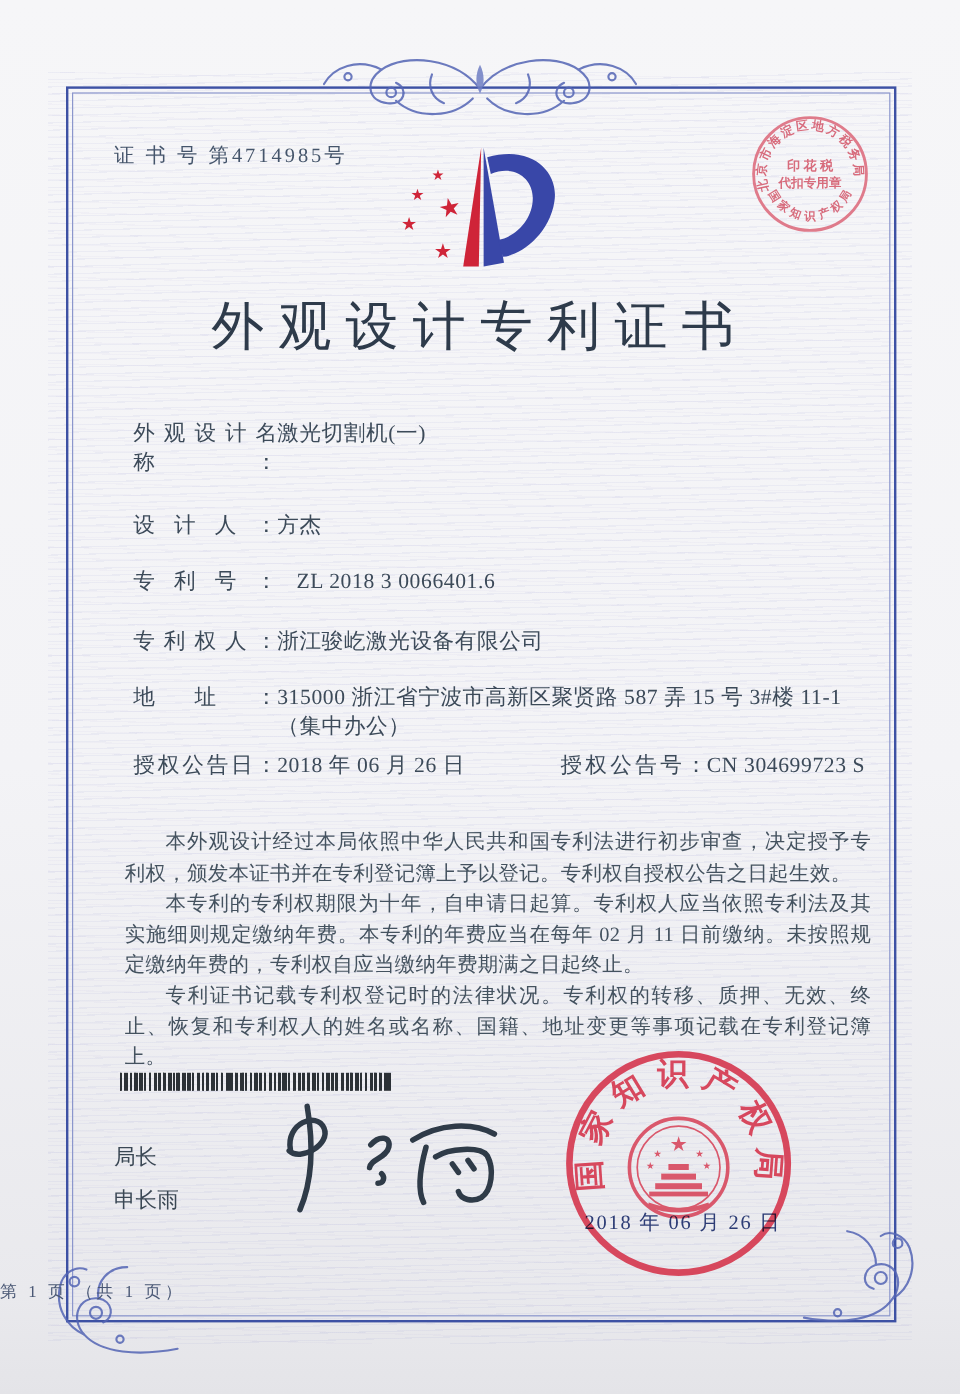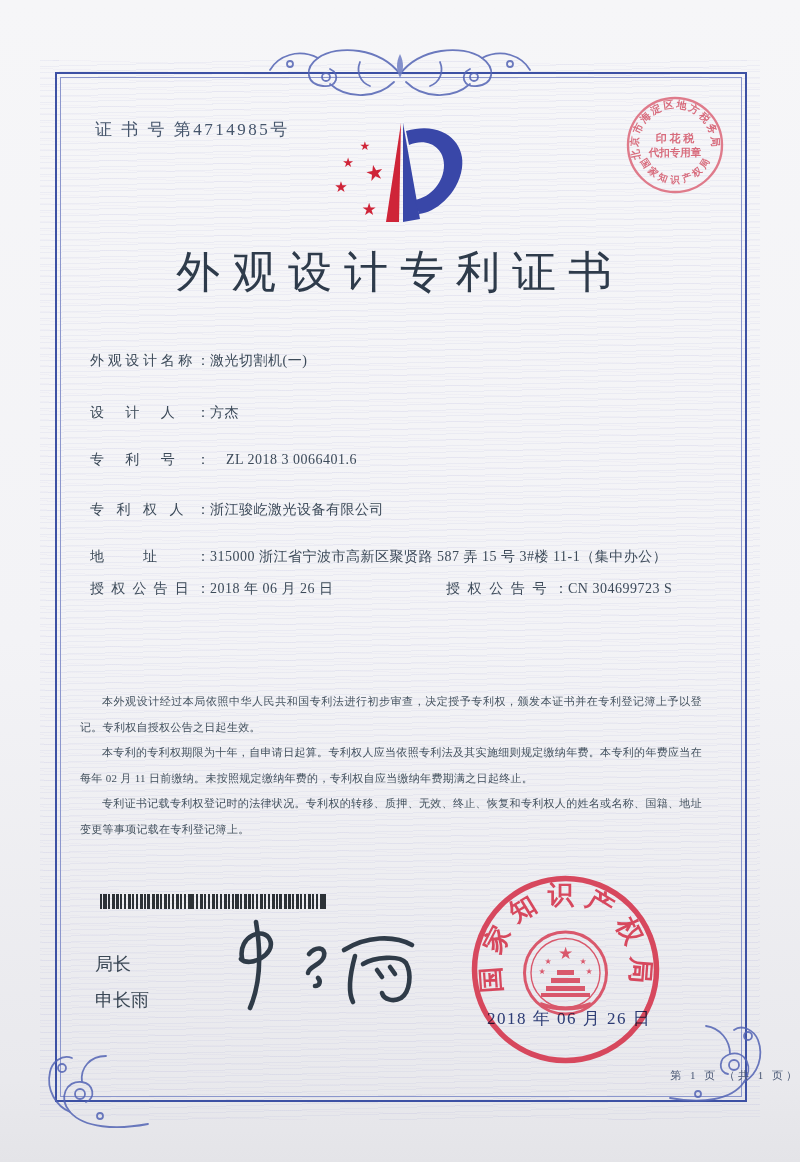--- a/index.html
+++ b/index.html
@@ -27,59 +27,59 @@
   .cert-no{
     position:absolute;left:95px;top:118px;font-size:17px;letter-spacing:2.5px;color:#45556b;
   }
   .logo{position:absolute;left:328px;top:120px;width:152px;height:108px;}
   .tax-stamp{position:absolute;left:622px;top:92px;width:106px;height:106px;opacity:.88;}
   .title{
     position:absolute;left:0;top:243px;width:800px;text-align:center;
     font-size:44px;letter-spacing:12px;color:#2e3b4b;font-weight:500;
   }
   .fields{
-    position:absolute;left:90px;top:349px;width:618px;
-    font-size:14px;color:#3c4a59;
+    position:absolute;left:111px;top:349px;width:618px;
+    font-size:18px;color:#3c4a59;
   }
   .frow{display:flex;align-items:flex-start;line-height:24px;}
   .frow .lbl{
     flex:0 0 120px;text-align:justify;text-align-last:justify;letter-spacing:0;
   }
   .frow .val{flex:1;letter-spacing:.5px;}
   .mb-name{margin-bottom:28px;}
   .mb-designer{margin-bottom:23px;margin-top:28px;}
   .mb-patno{margin-bottom:26px;gap:16px;}
   .mb-filing{margin-bottom:27px;}
   .mb-patentee{margin-bottom:23px;}
   .mb-address{margin-bottom:8px;}
   .grant-row{display:flex;}
   .grant-right{display:flex;margin-left:auto;width:262px;}
   .grant-right .lbl2{flex:0 0 122px;text-align:justify;text-align-last:justify;}
   .paras{
-    position:absolute;left:80px;top:689px;width:622px;
-    font-size:11px;line-height:25.6px;color:#44525f;text-align:justify;
+    position:absolute;left:104px;top:689px;width:622px;
+    font-size:17px;line-height:25.6px;color:#44525f;text-align:justify;
   }
   .paras p{margin:0;text-indent:2em;letter-spacing:.3px;}
   .barcode{
     position:absolute;left:100px;top:894px;width:226px;height:15px;
     background:
       repeating-linear-gradient(90deg,#2c3136 0 2px,rgba(0,0,0,0) 2px 4px),
       repeating-linear-gradient(90deg,#2c3136 0 1px,rgba(0,0,0,0) 1px 6px),
       repeating-linear-gradient(90deg,rgba(0,0,0,0) 0 3px,#2c3136 3px 4px,rgba(0,0,0,0) 4px 11px);
   }
   .officer{position:absolute;left:95px;top:946px;font-size:18px;color:#3a4754;line-height:36px;}
   .signature{position:absolute;left:212px;top:912px;width:230px;height:115px;}
   .seal{position:absolute;left:468px;top:872px;width:195px;height:195px;opacity:.93;}
   .seal-date{
     position:absolute;left:487px;top:1007px;font-size:17px;color:#31427e;
     letter-spacing:1.5px;mix-blend-mode:multiply;z-index:5;
   }
   .footer{
-    position:absolute;left:0;top:1068px;width:800px;text-align:right;
-    font-size:11px;letter-spacing:3px;color:#4a5875;
+    position:absolute;left:0;top:1068px;width:800px;text-align:left;
+    font-size:14px;letter-spacing:3px;color:#4a5875;
   }
   .orn-top{position:absolute;left:268px;top:36px;width:264px;height:72px;}
   .orn-bl{position:absolute;left:36px;top:1046px;width:116px;height:84px;}
   .orn-br{position:absolute;left:668px;top:1018px;width:104px;height:104px;}
   .seal-cn{font-weight:bold;}
 </style>
 </head>
 <body>
 
 <div class="page">

